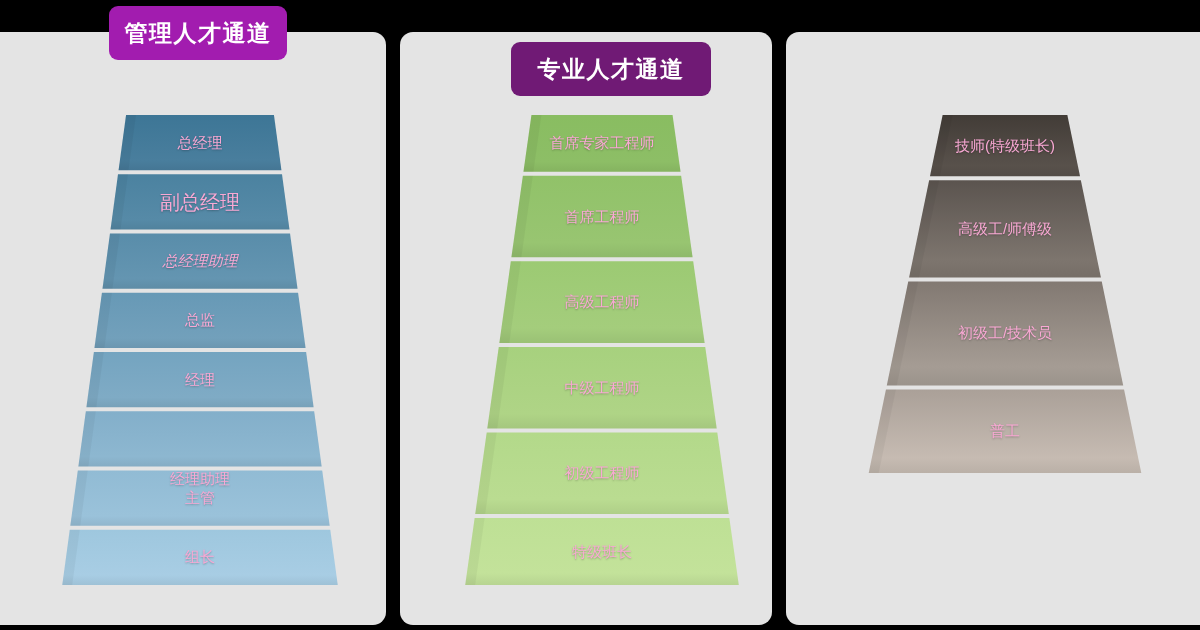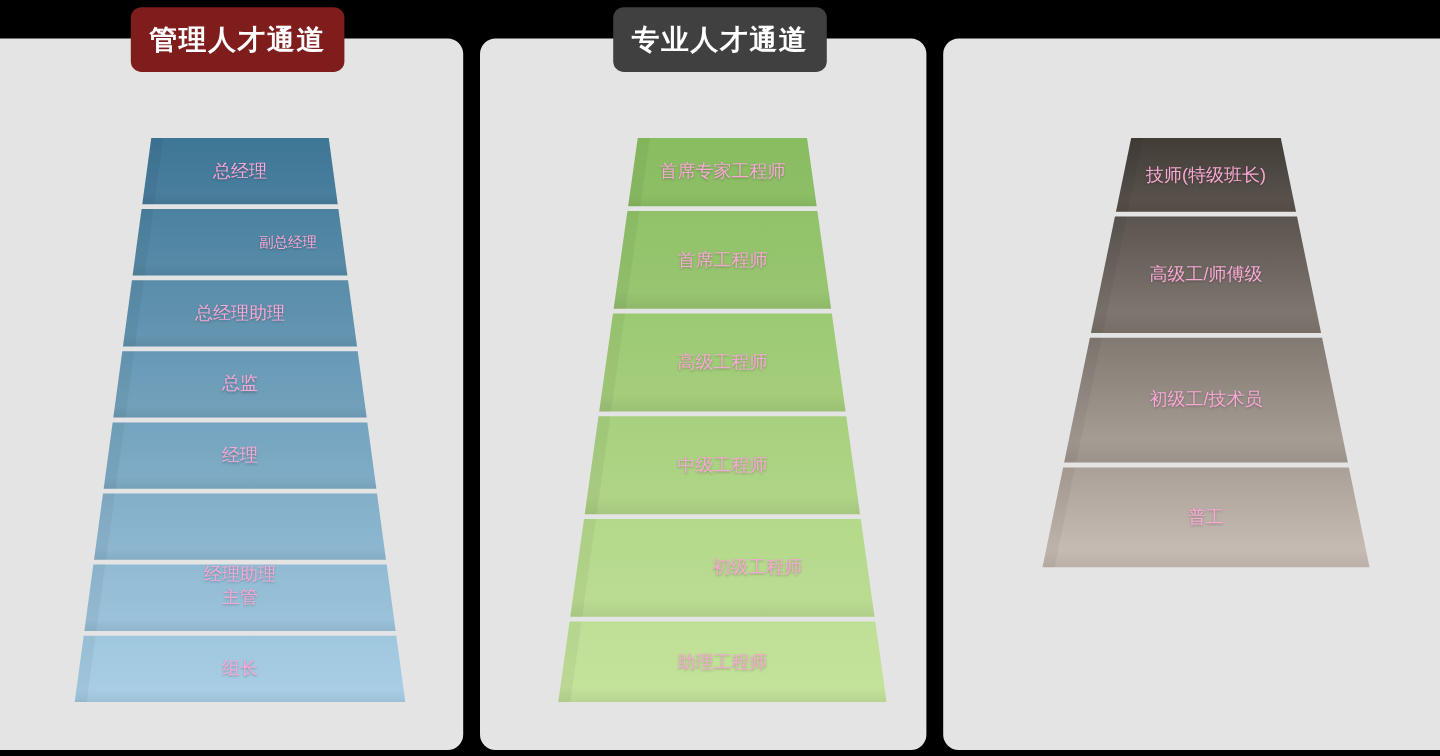--- a/index.html
+++ b/index.html
@@ -38,22 +38,22 @@
     display: flex;
     align-items: center;
     justify-content: center;
     color: #ffffff;
     font-size: 23px;
     font-weight: bold;
     letter-spacing: 1.5px;
     z-index: 5;
     white-space: nowrap;
   }
-  .badge.b0 { left: 109px; width: 178px; background: #7f1d1d; }
-  .badge.b1 { left: 511px; width: 178px; background: #404040; }
+  .badge.b0 { left: 109px; width: 178px; background: #a21caf; }
+  .badge.b1 { left: 511px; width: 200px; background: #701a75; margin-top: 36px; }
   .badge.b2 { left: 913px; width: 178px; background: #7a6c60; }
 
   .pyramid {
     position: absolute;
     z-index: 3;
   }
   .pyramid.py0 { left: 55px;  top: 115px; width: 290px; height: 470px; }
   .pyramid.py1 { left: 458px; top: 115px; width: 288px; height: 470px; }
   .pyramid.py2 { left: 860px; top: 115px; width: 290px; height: 358px; }
 
@@ -224,30 +224,30 @@
         <polygon points="69.14904229848365,65.35960591133005 220.85095770151634,65.35960591133005 240.9192338387869,162.51231527093594 49.08076616121309,162.51231527093594" fill="url(#grad-operation-1)"></polygon>
         <polygon points="69.14904229848365,65.35960591133005 79.14904229848365,65.35960591133005 59.08076616121309,162.51231527093594 49.08076616121309,162.51231527093594" fill="rgba(0,0,0,0.045)"></polygon>
         <polygon points="48.25450917797288,166.51231527093594 241.74549082202714,166.51231527093594 263.22206703910615,270.48275862068965 26.77793296089385,270.48275862068965" fill="url(#grad-operation-2)"></polygon>
         <polygon points="48.25450917797288,166.51231527093594 58.25450917797288,166.51231527093594 36.77793296089385,270.48275862068965 26.77793296089385,270.48275862068965" fill="rgba(0,0,0,0.045)"></polygon>
         <polygon points="25.951675977653636,274.48275862068965 264.0483240223464,274.48275862068965 281.29999999999995,358 8.700000000000017,358" fill="url(#grad-operation-3)"></polygon>
         <polygon points="25.951675977653636,274.48275862068965 35.951675977653636,274.48275862068965 18.700000000000017,358 8.700000000000017,358" fill="rgba(0,0,0,0.045)"></polygon>
       </svg>
     </div>
 
 <div class="lvl-label" style="left: 200px; top: 142.625px; font-size: 15px;">总经理</div>
-    <div class="lvl-label" style="left: 200px; top: 201.875px; font-size: 12px; margin-left: 40px;">副总经理</div>
-    <div class="lvl-label" style="left: 200px; top: 261.125px; font-size: 15px;">总经理助理</div>
+    <div class="lvl-label" style="left: 200px; top: 201.875px; font-size: 20px;">副总经理</div>
+    <div class="lvl-label" style="left: 200px; top: 261.125px; font-size: 15px; font-style: italic;">总经理助理</div>
     <div class="lvl-label" style="left: 200px; top: 320.375px; font-size: 15px;">总监</div>
     <div class="lvl-label" style="left: 200px; top: 379.625px; font-size: 15px;">经理</div>
     <div class="lvl-label" style="left: 200px; top: 438.875px; font-size: 15px; margin-top: 40px;">经理助理</div>
     <div class="lvl-label" style="left: 200px; top: 498.125px; font-size: 15px;">主管</div>
     <div class="lvl-label" style="left: 200px; top: 557.375px; font-size: 15px;">组长</div>
     <div class="lvl-label" style="left: 602px; top: 143.398px; font-size: 15px;">首席专家工程师</div>
     <div class="lvl-label" style="left: 602px; top: 216.573px; font-size: 15px;">首席工程师</div>
     <div class="lvl-label" style="left: 602px; top: 302.126px; font-size: 15px;">高级工程师</div>
     <div class="lvl-label" style="left: 602px; top: 387.68px; font-size: 15px;">中级工程师</div>
-    <div class="lvl-label" style="left: 602px; top: 473.233px; font-size: 15px; margin-left: 29px;">初级工程师</div>
-    <div class="lvl-label" style="left: 602px; top: 551.505px; font-size: 15px;">助理工程师</div>
+    <div class="lvl-label" style="left: 602px; top: 473.233px; font-size: 15px;">初级工程师</div>
+    <div class="lvl-label" style="left: 602px; top: 551.505px; font-size: 15px;">特级班长</div>
     <div class="lvl-label" style="left: 1005px; top: 145.68px; font-size: 15px;">技师(特级班长)</div>
     <div class="lvl-label" style="left: 1005px; top: 228.936px; font-size: 15px;">高级工/师傅级</div>
     <div class="lvl-label" style="left: 1005px; top: 333.498px; font-size: 15px;">初级工/技术员</div>
     <div class="lvl-label" style="left: 1005px; top: 431.241px; font-size: 15px;">普工</div>
   </div>
 
 </body></html>

